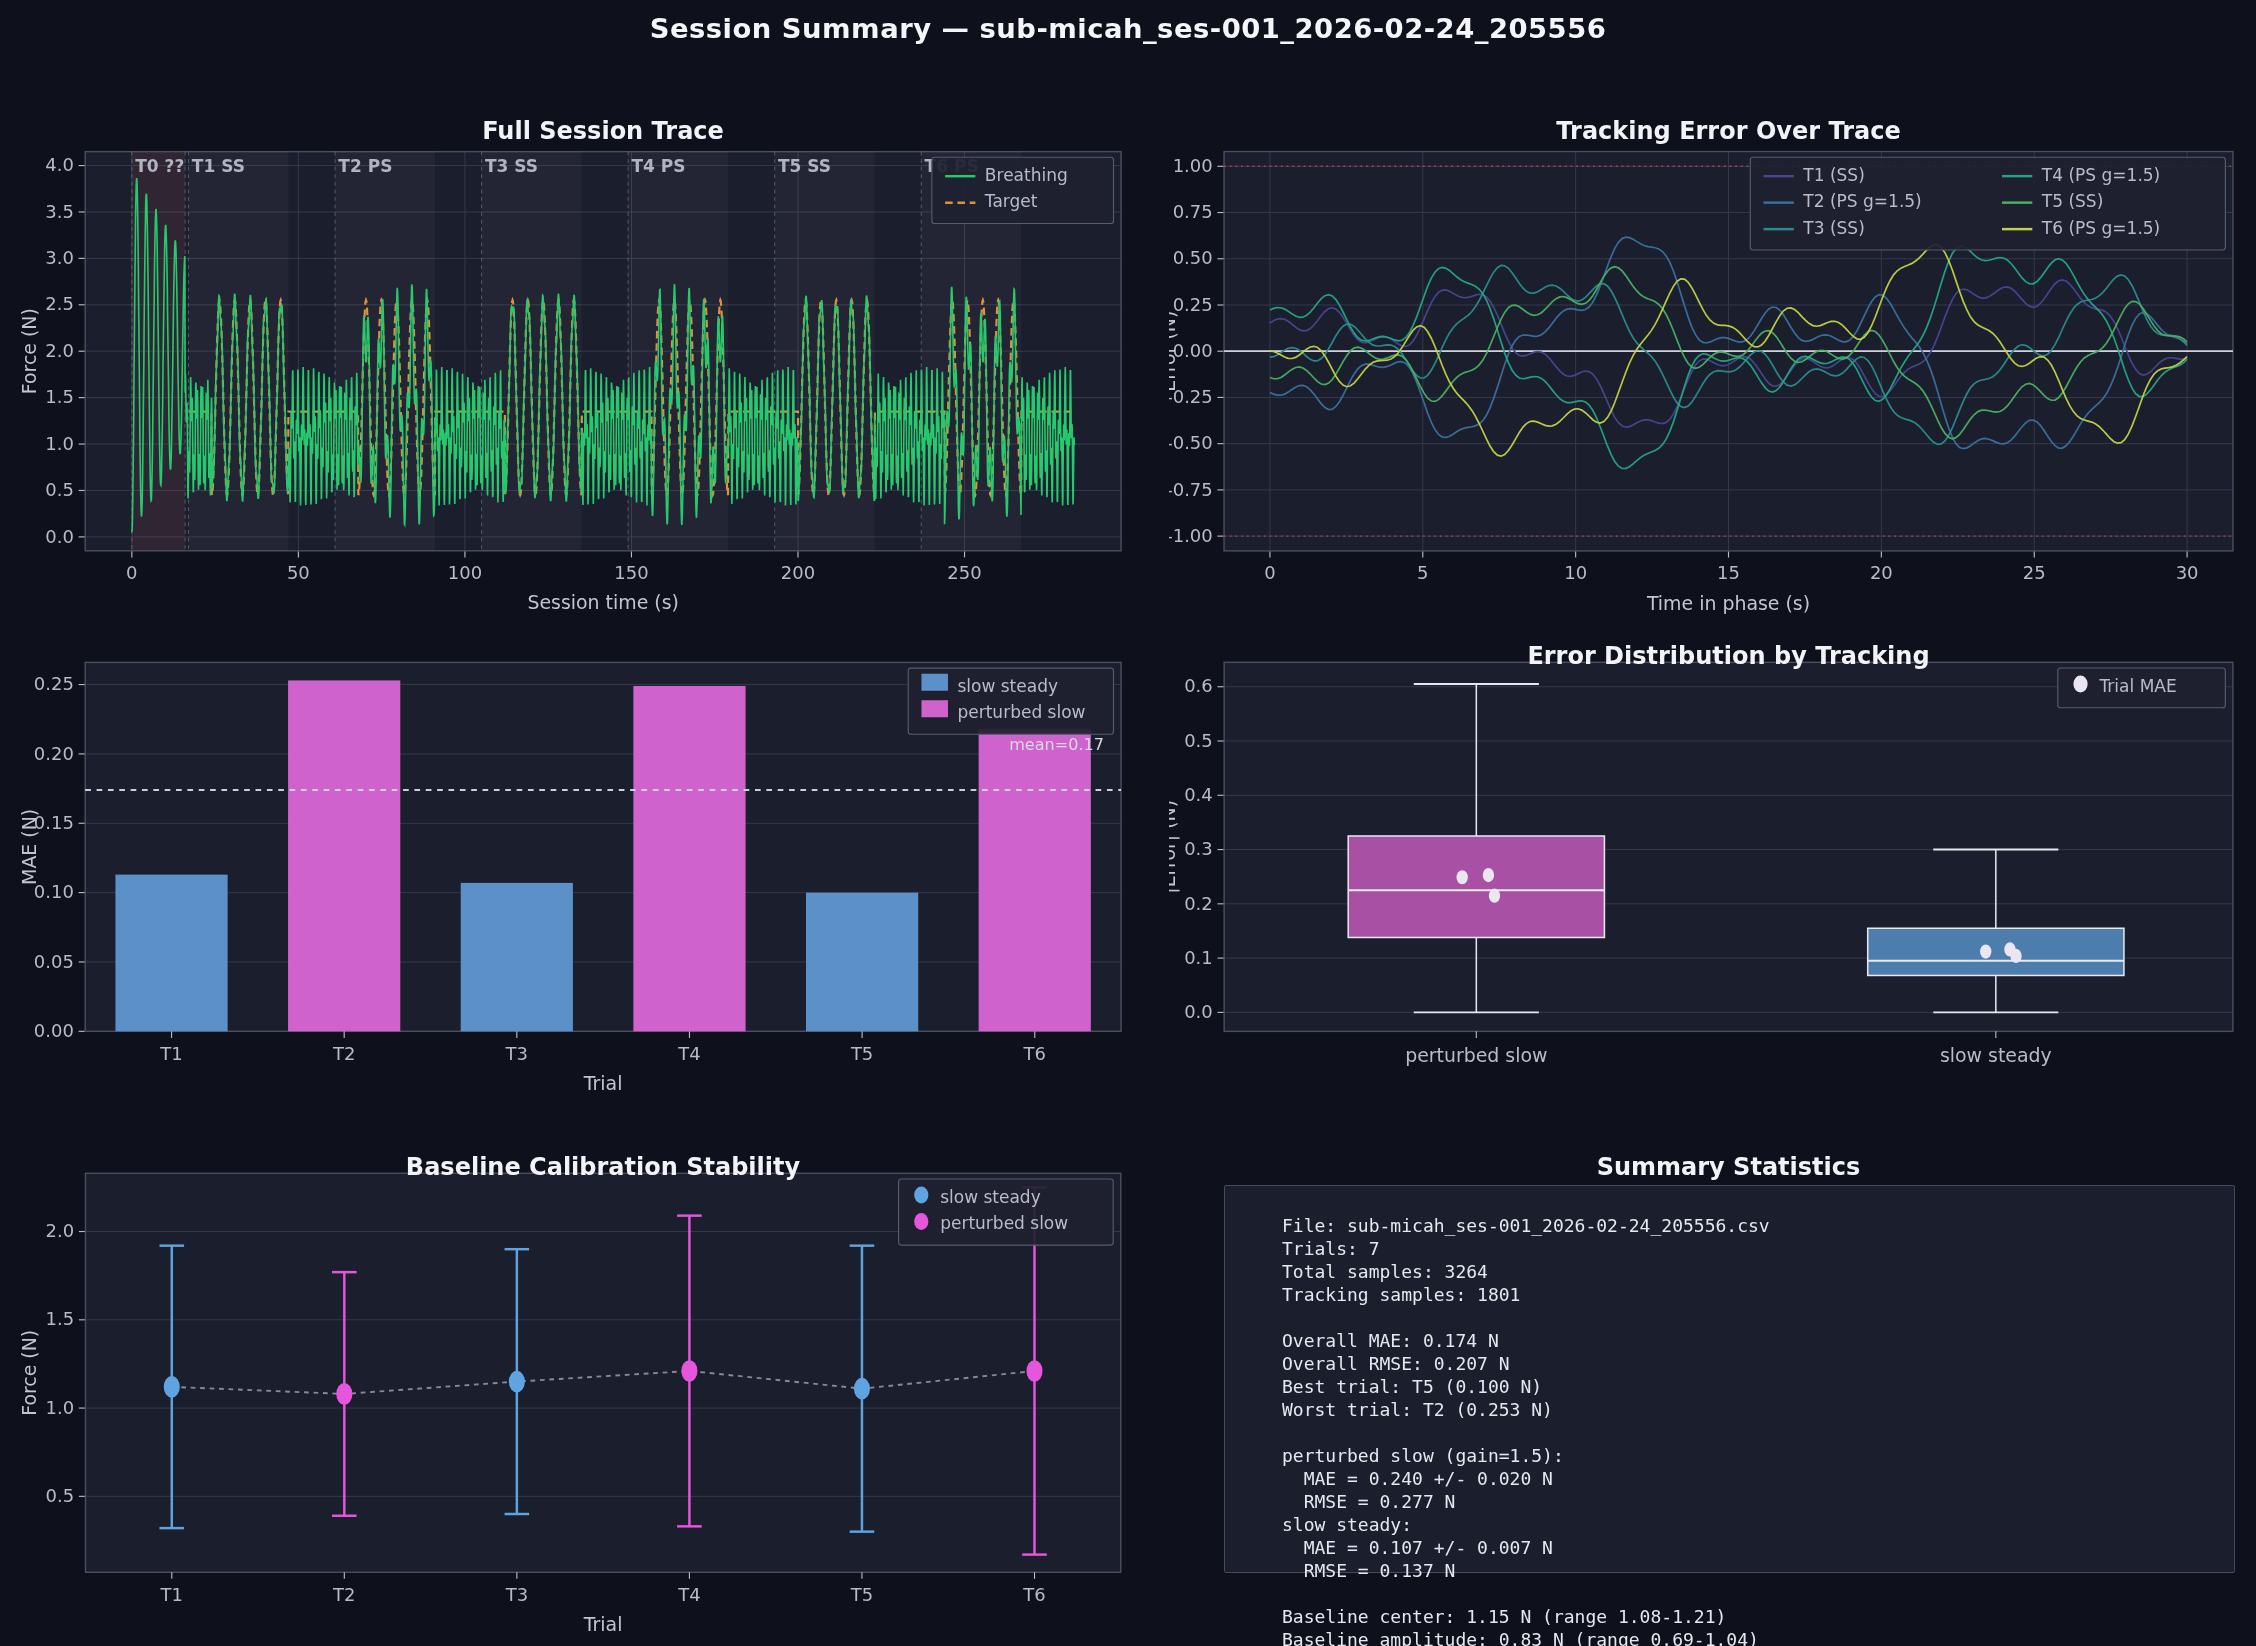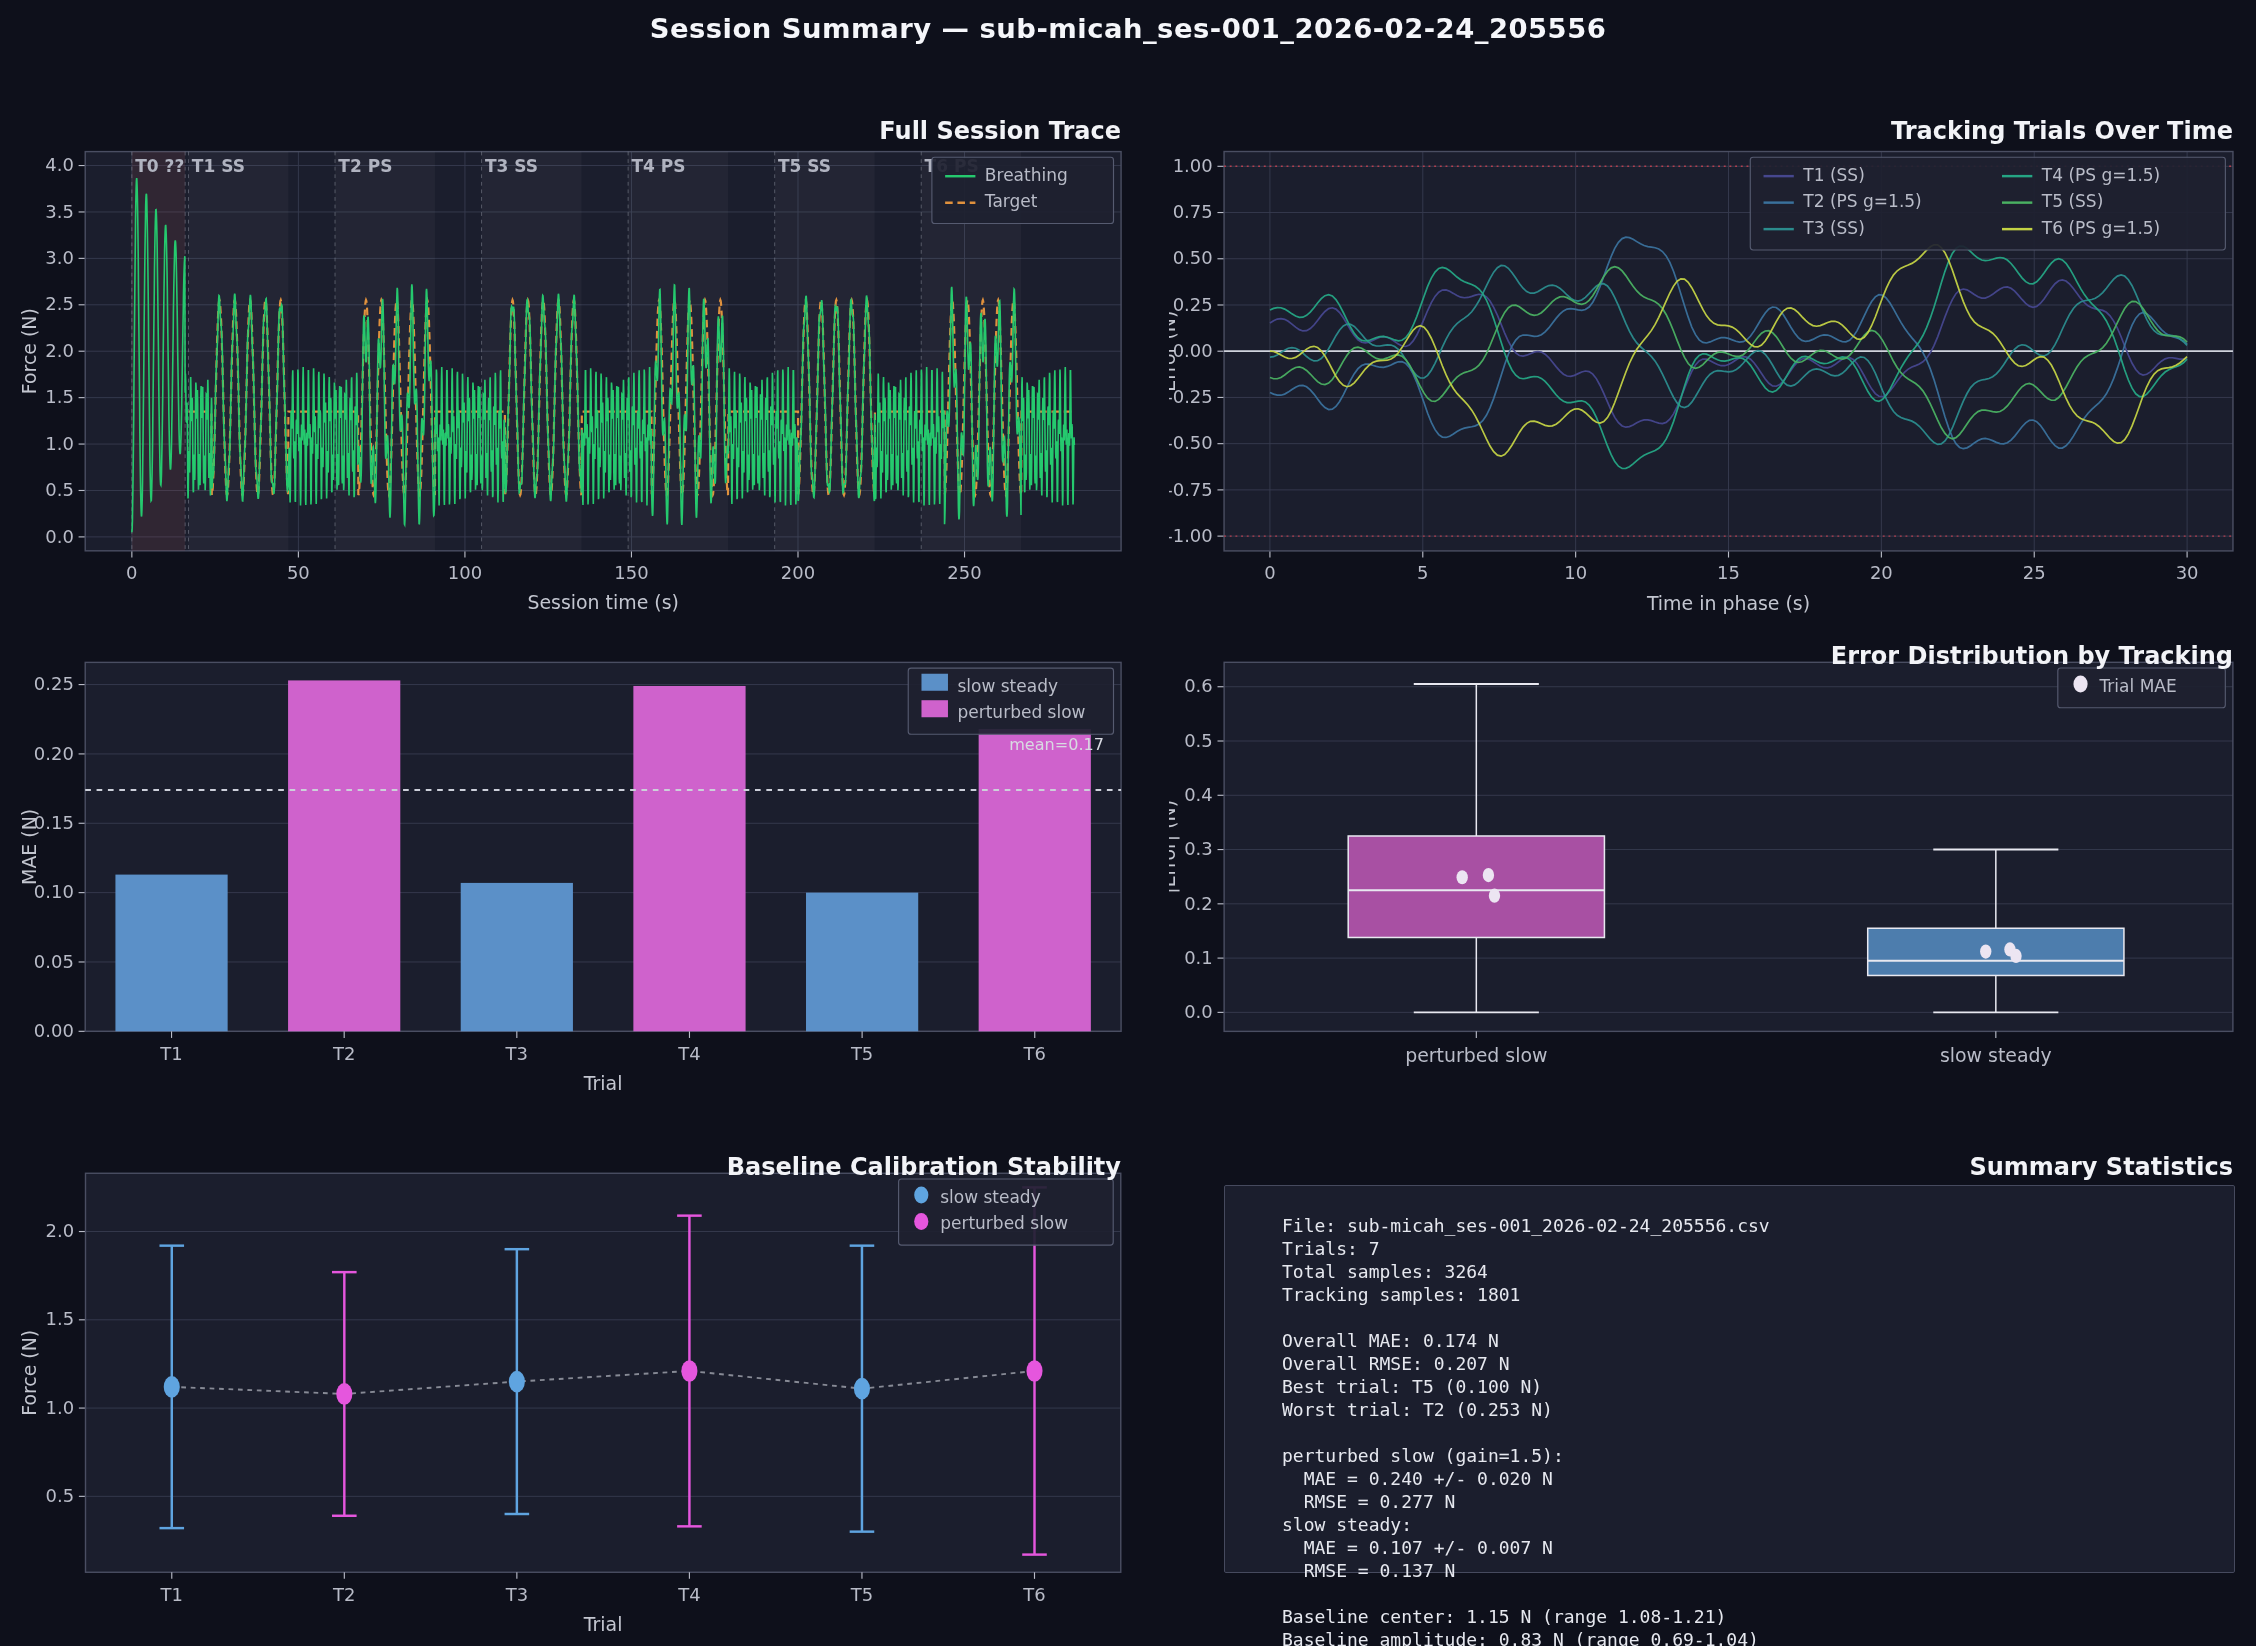--- a/index.html
+++ b/index.html
@@ -1,21 +1,21 @@
 <!DOCTYPE html>
 <html style="font-size:15px"><head>
 <meta charset="utf-8">
 <style>
   html,body{margin:0;padding:0;background:#0e101b;}
   body{width:2256px;height:1647px;position:relative;font-family:"DejaVu Sans",sans-serif;overflow:hidden;}
   .main-title{position:absolute;top:13.2px;left:0;width:2256px;text-align:center;color:#f5f6fa;
     font-size:27.4px;font-weight:bold;letter-spacing:0.5px;}
   .panel{position:absolute;}
   .panel svg{position:absolute;top:0;left:0;}
-  .ctitle{position:absolute;text-align:right;color:#f2f3f7;font-size:24px;font-weight:bold;}
+  .ctitle{position:absolute;text-align:center;color:#f2f3f7;font-size:24px;font-weight:bold;}
   .p-r1l{top:90px;left:19px;width:1121px;height:530px;}
   .p-r1r{top:90px;left:1169px;width:1084px;height:530px;}
   .p-r2l{top:615px;left:19px;width:1121px;height:511px;}
   .p-r2r{top:615px;left:1169px;width:1084px;height:511px;}
   .p-r3l{top:1126px;left:19px;width:1121px;height:520px;}
   .p-r3r{top:1126px;left:1169px;width:1084px;height:520px;}
   .t-l{left:66px;width:1036px;top:26.5px;}
   .t-r{left:55px;width:1009px;top:26.5px;}
   .sumbox{position:absolute;left:55px;top:59px;width:1009px;height:386px;background:#1b1e2d;
     border:1.4px solid #464a5e;border-radius:1.9px;}
@@ -193,21 +193,21 @@
         <line x1="628" y1="147" x2="660" y2="147" stroke="#2b8c8d" stroke-width="2.6" stroke-dasharray="none"></line>
         <text x="670" y="152" fill="#b9bcc8" font-size="18" font-family="DejaVu Sans, sans-serif">T3 (SS)</text>
         <line x1="880" y1="91" x2="912" y2="91" stroke="#25a584" stroke-width="2.6" stroke-dasharray="none"></line>
         <text x="922" y="96" fill="#b9bcc8" font-size="18" font-family="DejaVu Sans, sans-serif">T4 (PS g=1.5)</text>
         <line x1="880" y1="119" x2="912" y2="119" stroke="#4ab062" stroke-width="2.6" stroke-dasharray="none"></line>
         <text x="922" y="124" fill="#b9bcc8" font-size="18" font-family="DejaVu Sans, sans-serif">T5 (SS)</text>
         <line x1="880" y1="147" x2="912" y2="147" stroke="#c3d244" stroke-width="2.6" stroke-dasharray="none"></line>
         <text x="922" y="152" fill="#b9bcc8" font-size="18" font-family="DejaVu Sans, sans-serif">T6 (PS g=1.5)</text>
       </g>
     </svg>
-  <div class="ctitle t-r">Tracking Trials Over Time</div>
+  <div class="ctitle t-r">Tracking Error Over Trace</div>
 </div>
 
 <div class="panel p-r2l">
   <svg id="svg2" width="1121" height="511" viewBox="0 0 1185 540">
       <g>
         <rect x="70" y="50" width="1095" height="390" fill="#1b1e2d"></rect>
         <line x1="70" y1="440" x2="1165" y2="440" stroke="#363a4e" stroke-width="1"></line>
         <line x1="63" y1="440" x2="70" y2="440" stroke="#b9bcc8" stroke-width="1.2"></line>
         <text x="58" y="446" fill="#b9bcc8" font-size="19" font-family="DejaVu Sans, sans-serif" text-anchor="end">0.00</text>
         <line x1="70" y1="366.69172932330827" x2="1165" y2="366.69172932330827" stroke="#363a4e" stroke-width="1"></line>

